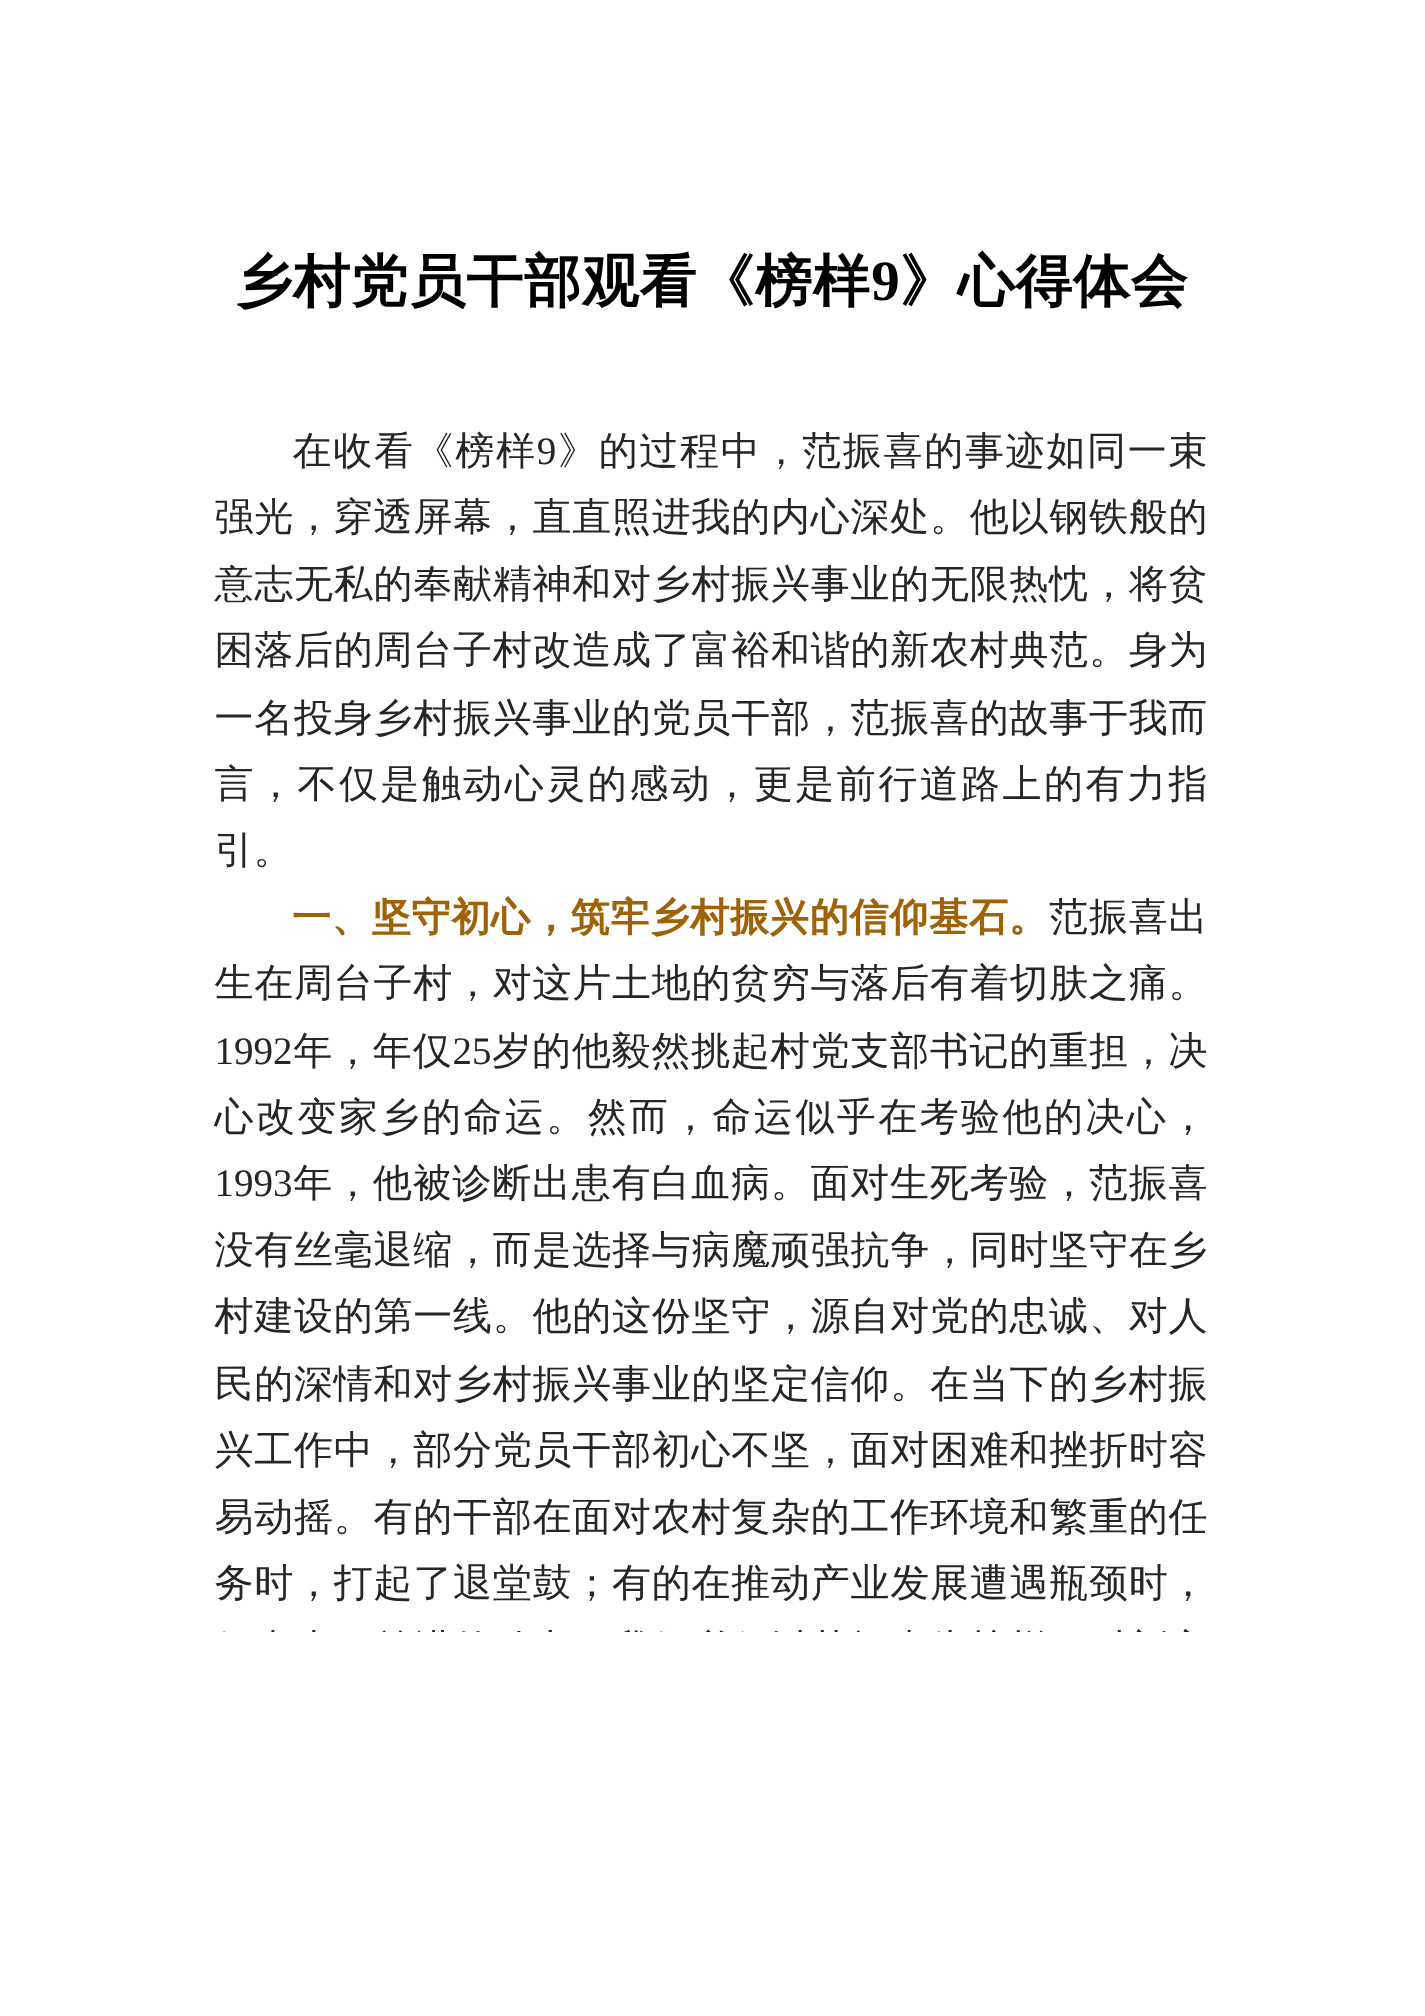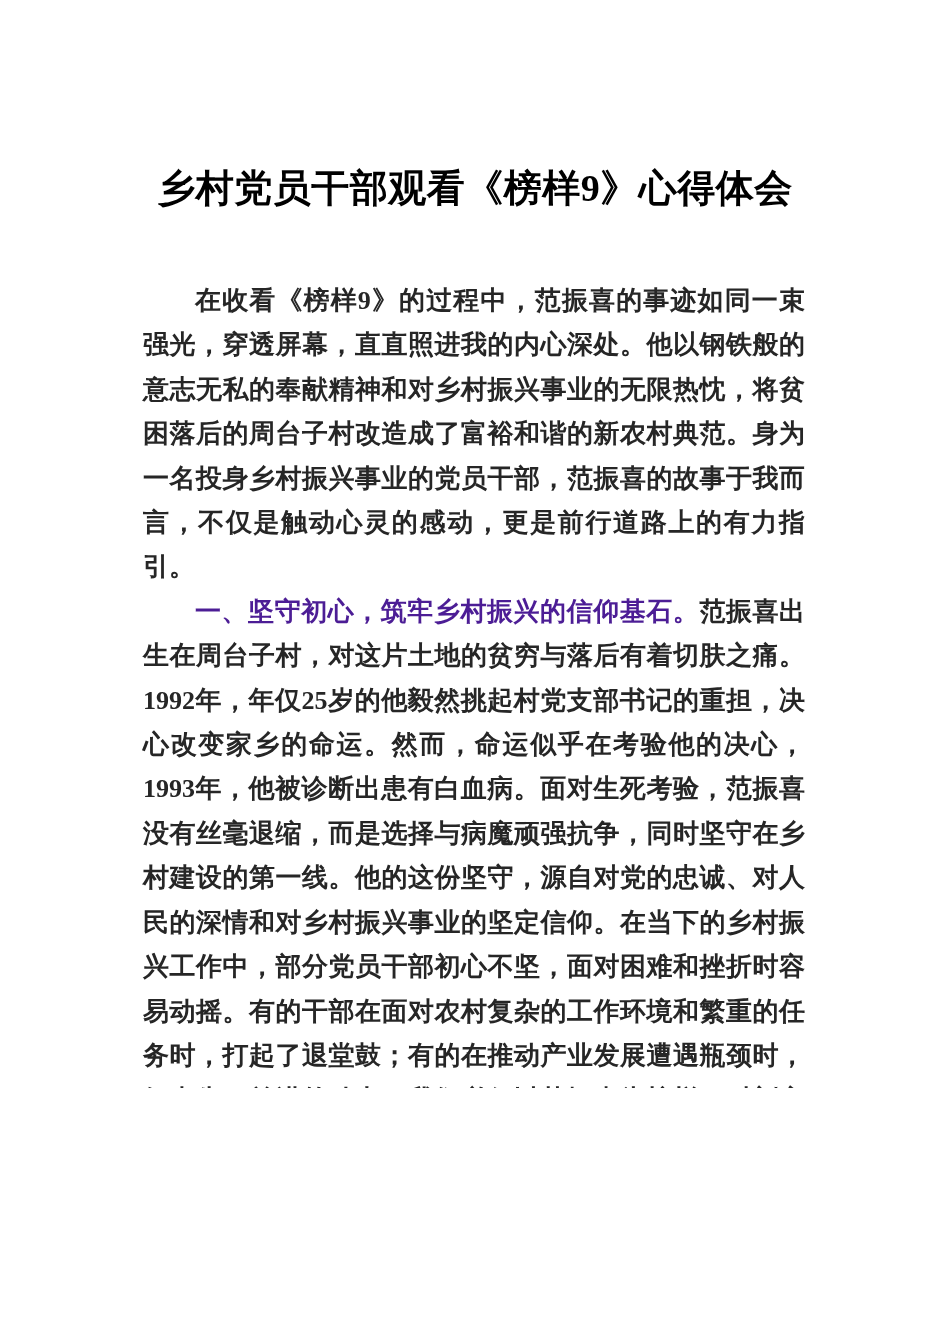--- a/index.html
+++ b/index.html
@@ -41,24 +41,24 @@
     text-align: justify;
   }
   .para {
     margin: 0;
     padding: 0;
     text-indent: 2em;
   }
   .para-heading {
     font-family: Liberation Serif, serif;
     font-weight: 700;
-    color: #4c1d95;
+    color: #a16207;
   }
   .para-text {
-    font-weight: 700;
+    font-weight: 400;
   }
 </style>
 </head>
 <body>
 
 <div class="page">
 
   <h1 class="doc-title">乡村党员干部观看《榜样9》心得体会</h1>
 
   <div class="doc-body">

